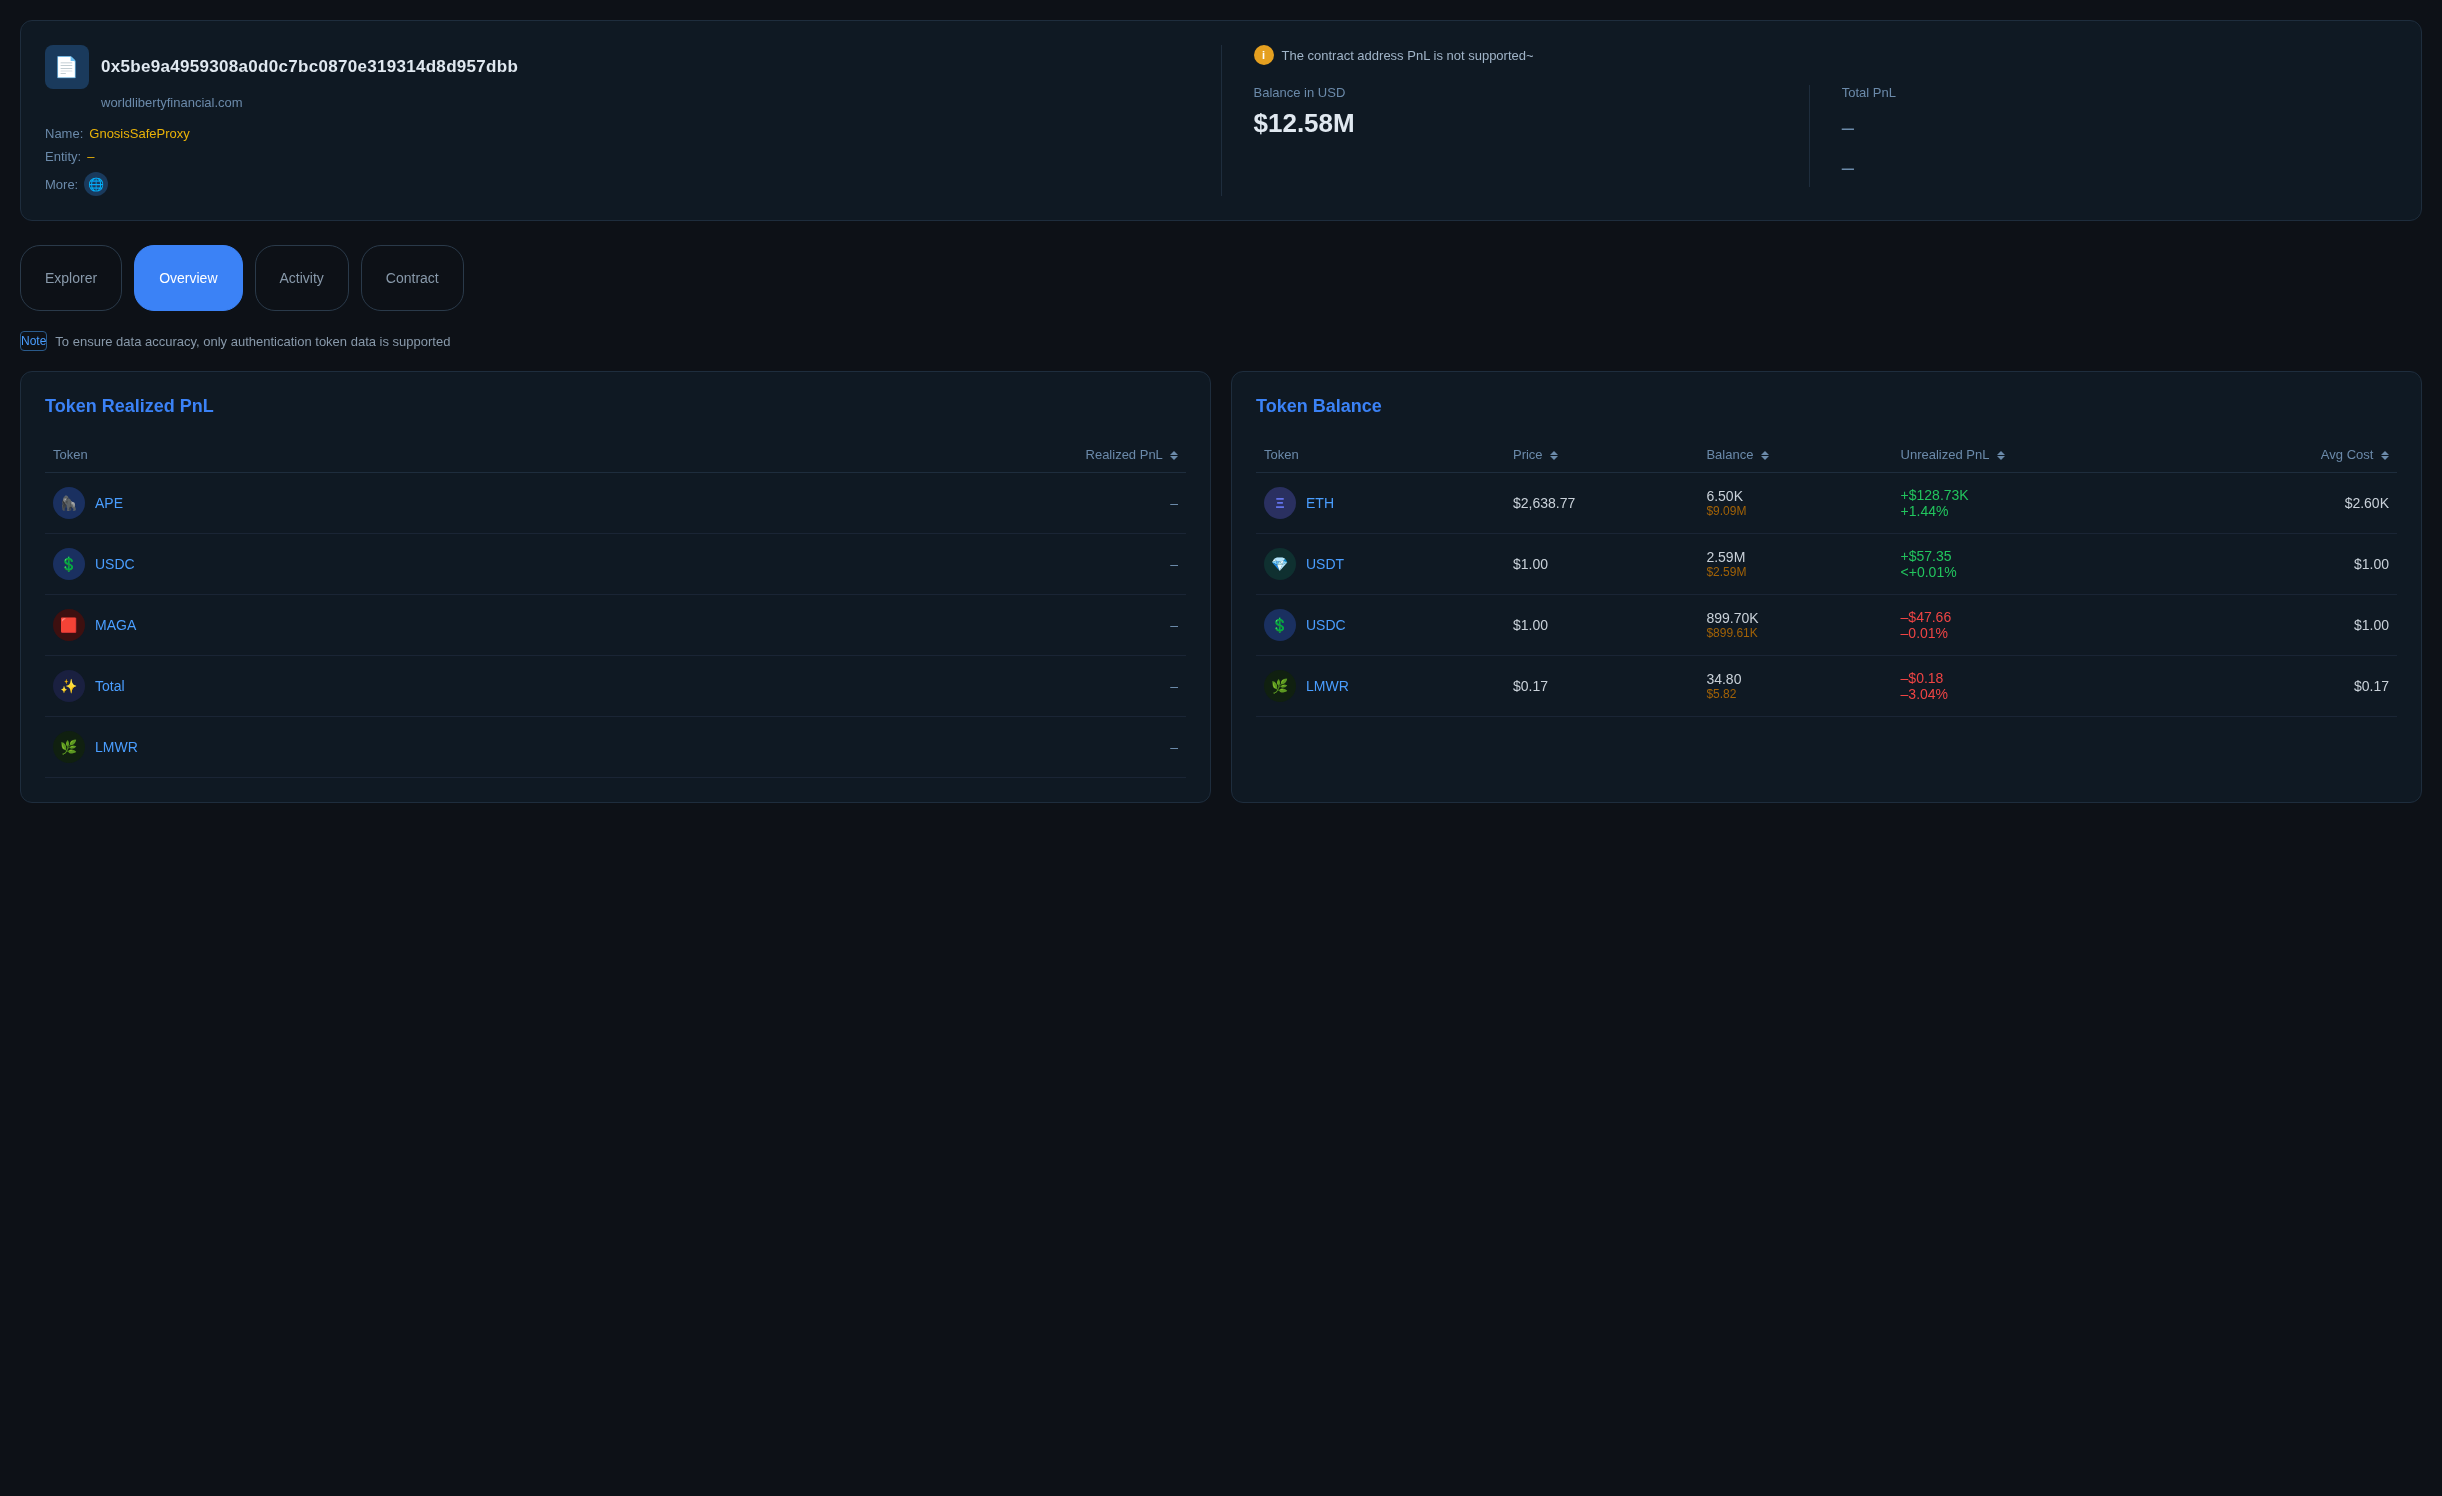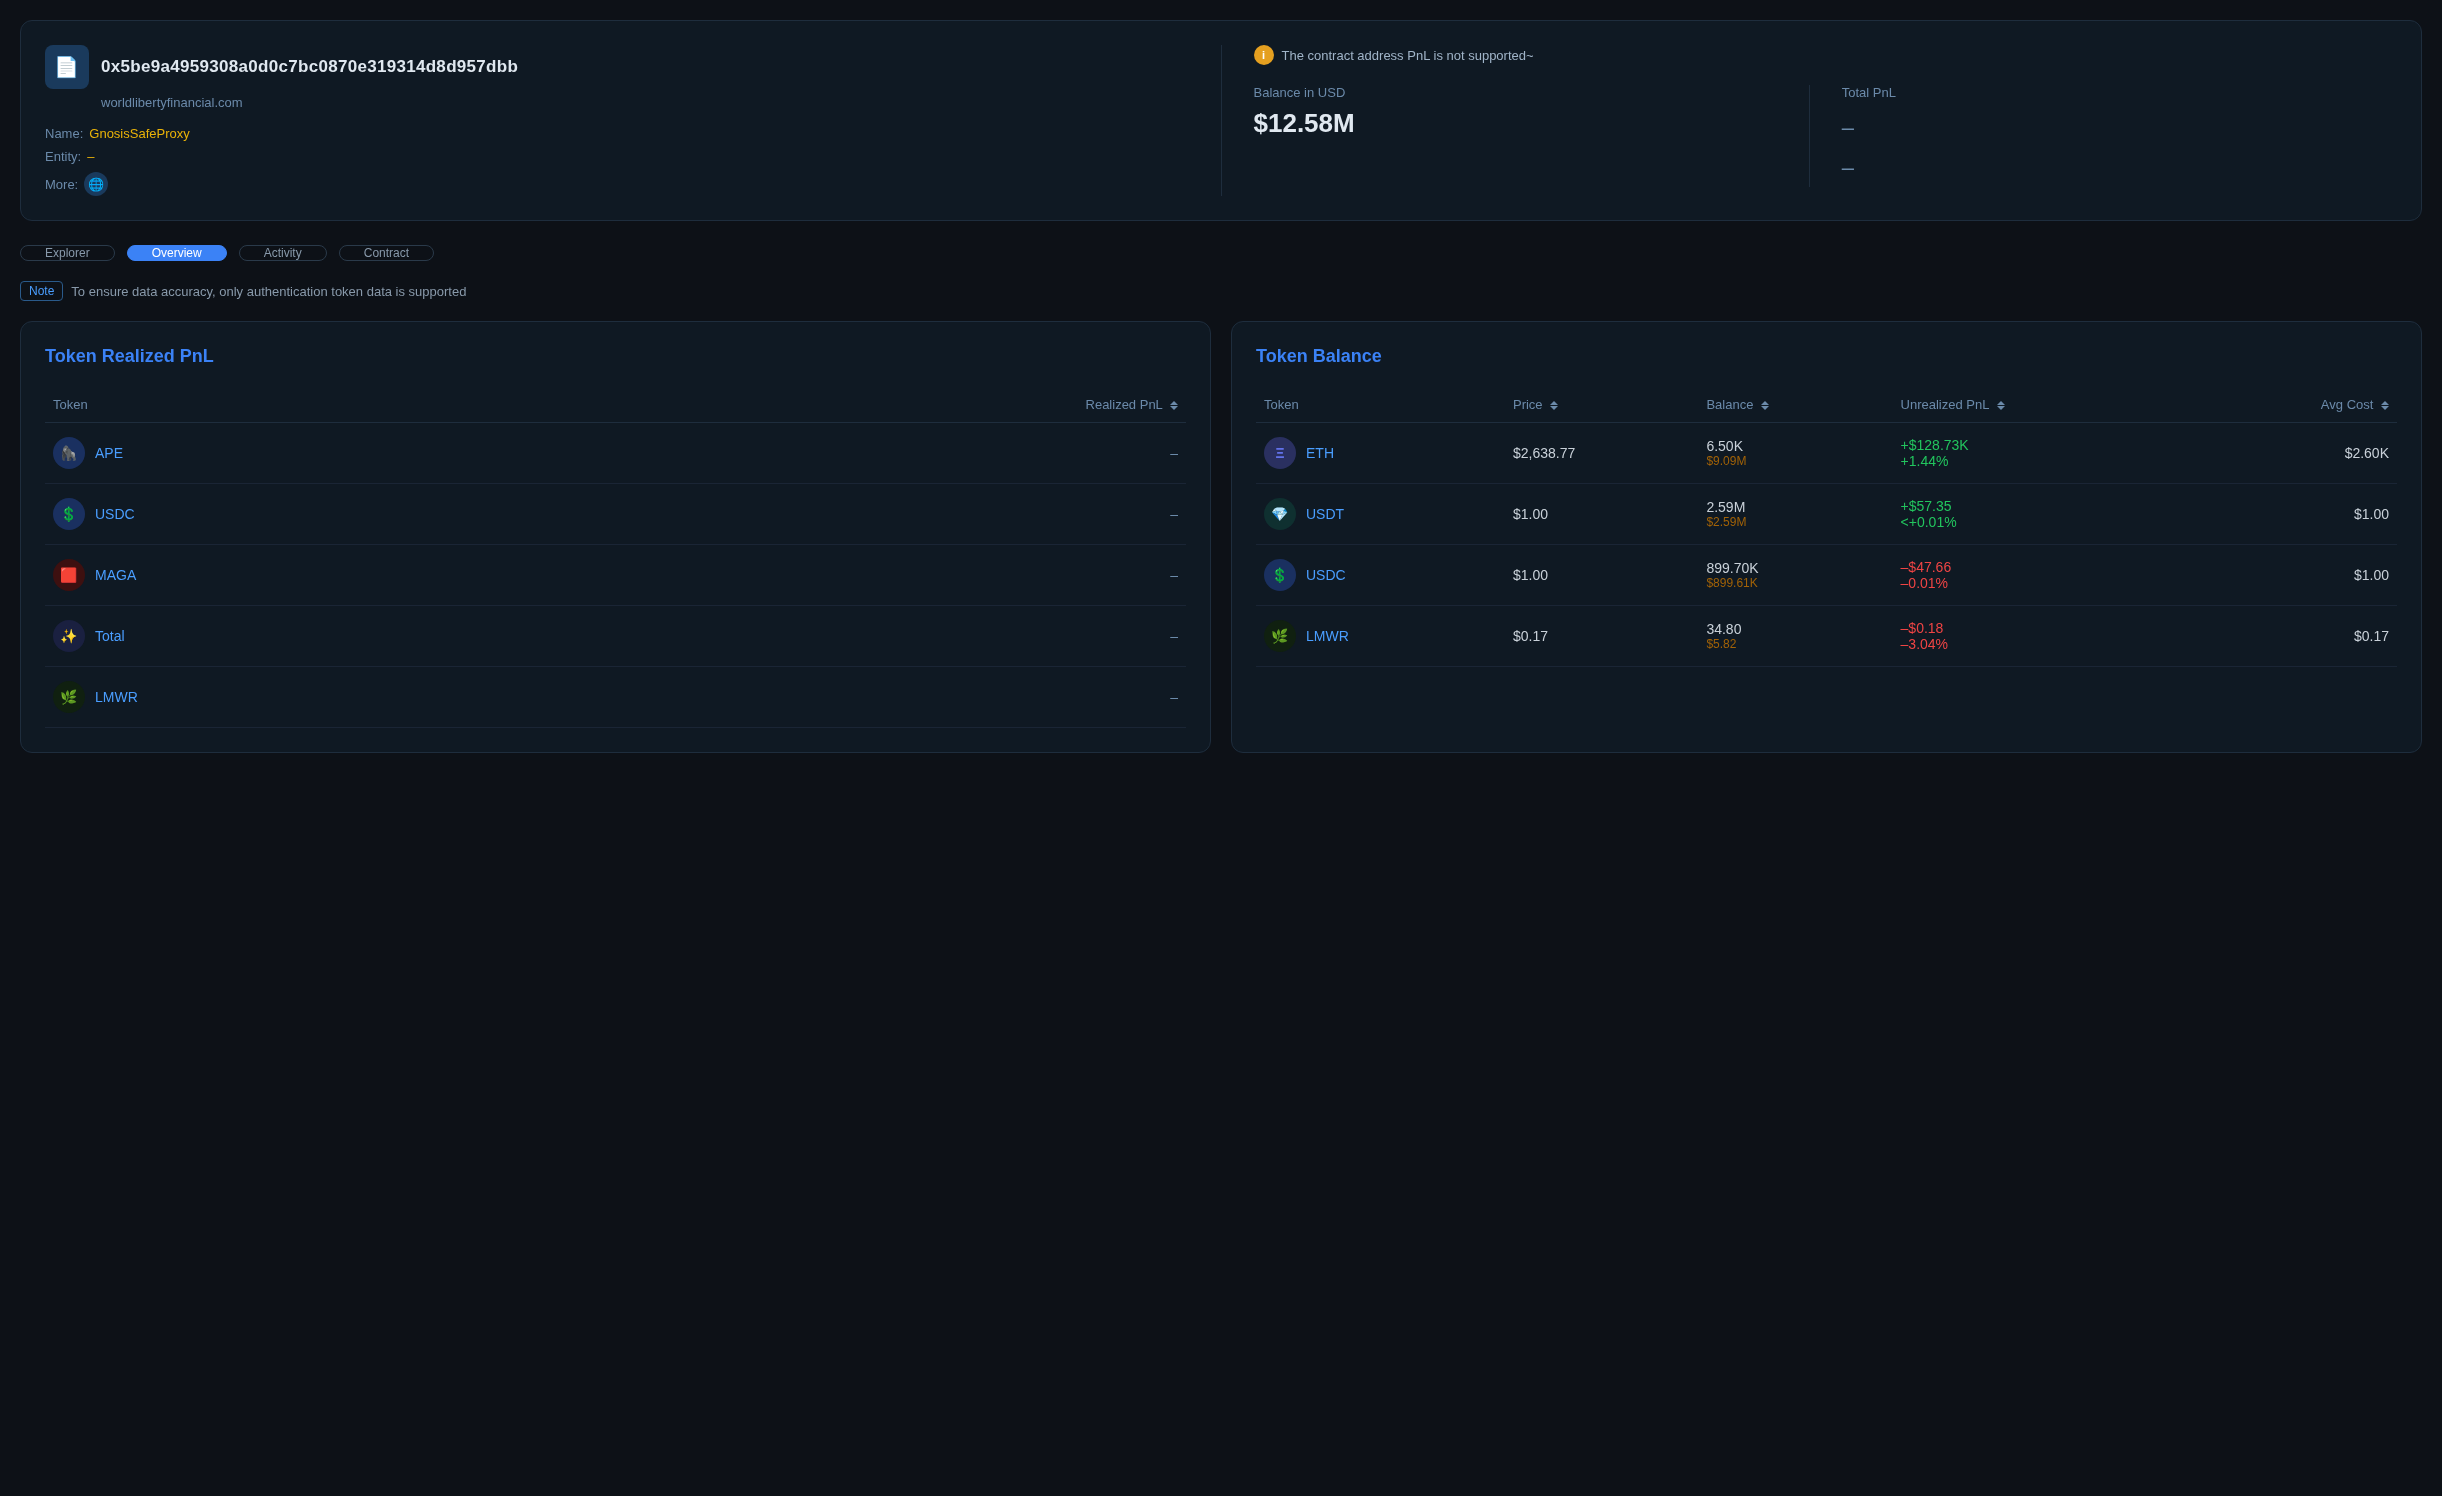--- a/index.html
+++ b/index.html
@@ -159,26 +159,26 @@
 
     
     .nav-tabs {
       display: flex;
       gap: 12px;
       margin-bottom: 20px;
       align-items: center;
     }
 
     .tab-btn {
-      padding: 0 24px;
+      padding: 24px 24px;
       border-radius: 20px;
       border: 1px solid #2a3a4a;
       background: transparent;
       color: #8899aa;
-      font-size: 12px;
+      font-size: 14px;
       cursor: pointer;
     }
 
     .tab-btn.active {
       background: #3b82f6;
       border-color: #3b82f6;
       color: #fff;
       font-weight: 500;
     }
 
@@ -188,21 +188,21 @@
       gap: 8px;
       margin-bottom: 20px;
       font-size: 13px;
       color: #8899aa;
     }
 
     .note-badge {
       background: transparent;
       border: 1px solid #2a5a8a;
       color: #4a9eff;
-      padding: 2px 8px;
+      padding: 2px 0;
       border-radius: 4px;
       font-size: 12px;
     }
 
     
     .content-grid {
       display: flex;
       gap: 20px;
     }
 

